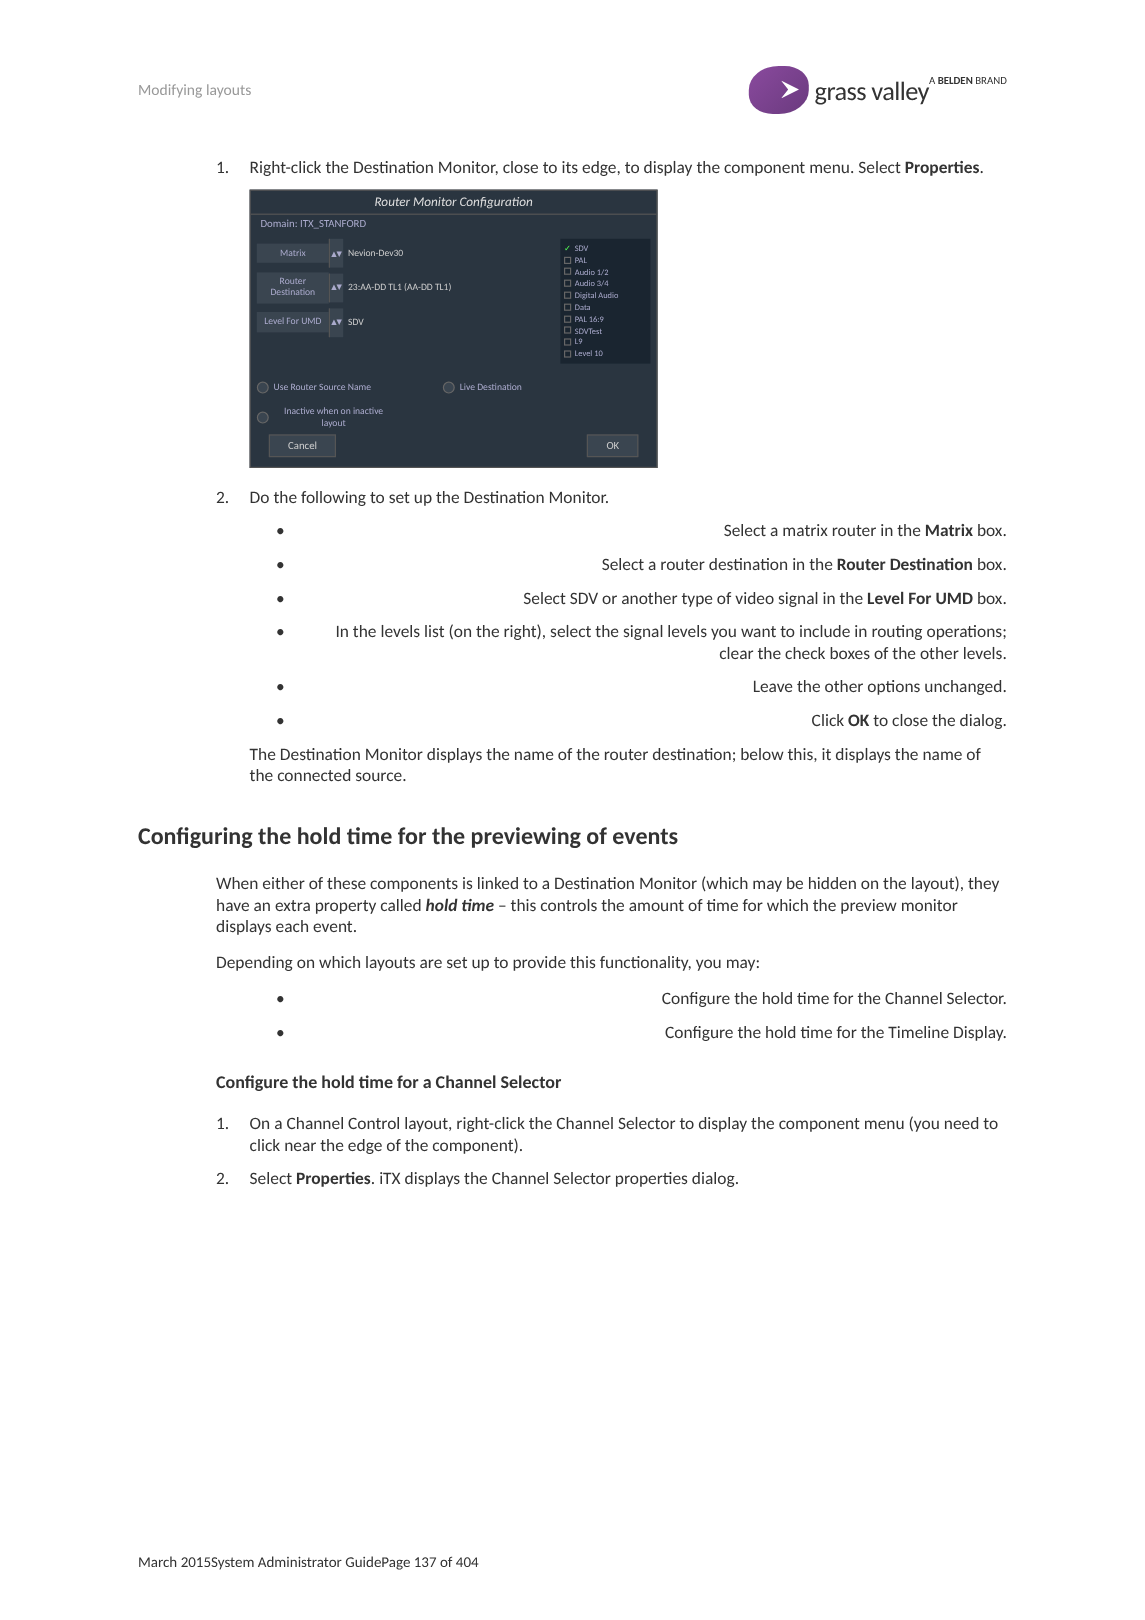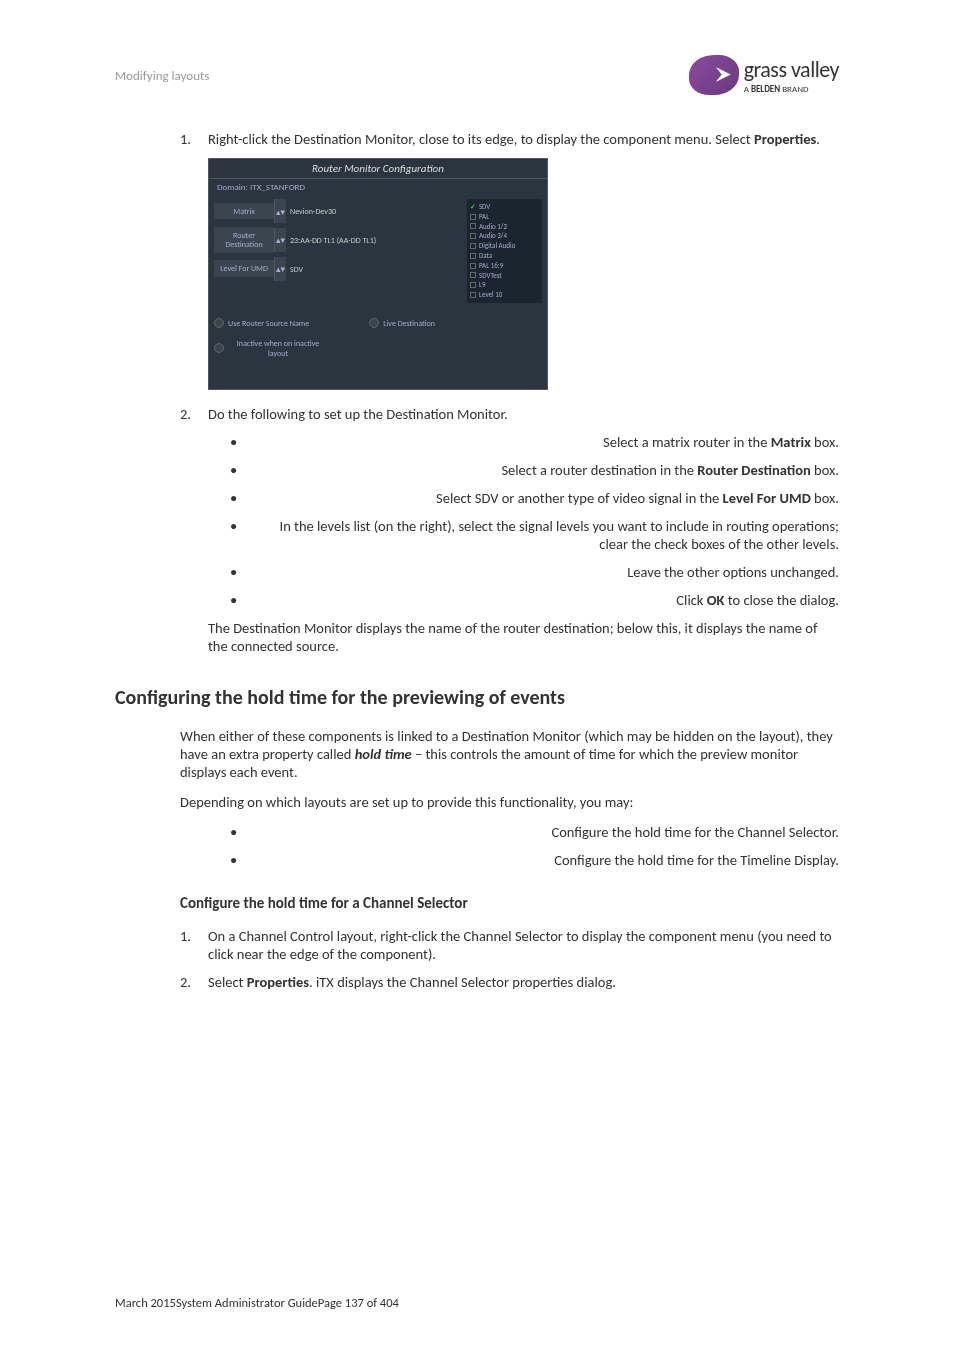--- a/index.html
+++ b/index.html
@@ -52,21 +52,21 @@
       right: 8px;
       top: 12px;
       width: 15px;
       height: 15px;
       background: #fff;
       clip-path: polygon(0 0, 100% 50%, 0 100%, 40% 50%);
     }
     
     .logo-text {
       display: flex;
-      flex-direction: column;
+      flex-direction: row;
     }
     
     .logo-name {
       font-size: 22px;
       color: #333;
       letter-spacing: -0.5px;
     }
     
     .logo-tagline {
       font-size: 9px;
@@ -391,20 +391,24 @@
       </div>
       <div class="dialog-option" style="margin-left:50px">
         <div class="radio"></div>
         <span class="dialog-option-text">Live Destination</span>
       </div>
       <div class="dialog-option">
         <div class="radio"></div>
         <span class="dialog-option-text" style="max-width:100px; text-align:center">Inactive when on inactive layout</span>
       </div>
     </div>
+    <div class="dialog-buttons">
+      <div class="dialog-btn">Cancel</div>
+      <div class="dialog-btn">OK</div>
+    </div>
   </div>
 
   <div class="numbered-item">
     <span class="item-number">2.</span>
     <span class="item-text">Do the following to set up the Destination Monitor.</span>
   </div>
 
   <div class="bullet-list">
     <div class="bullet-item">
       <span class="bullet">•</span>

